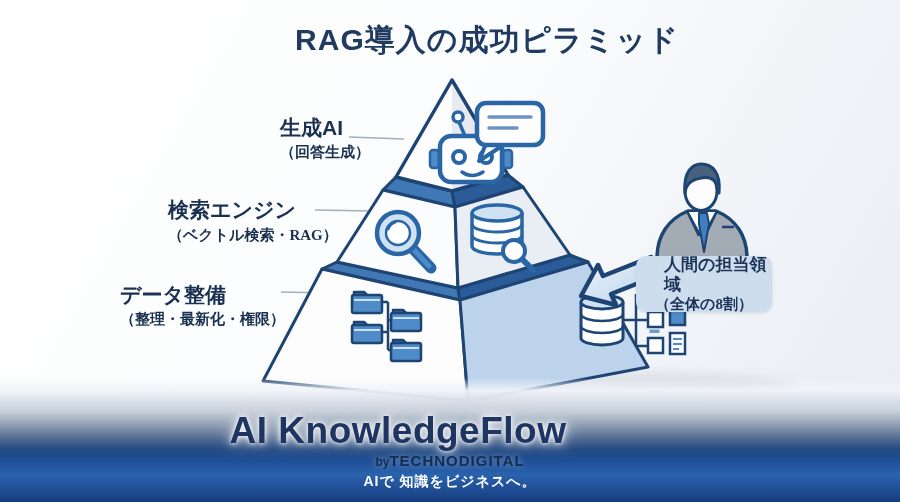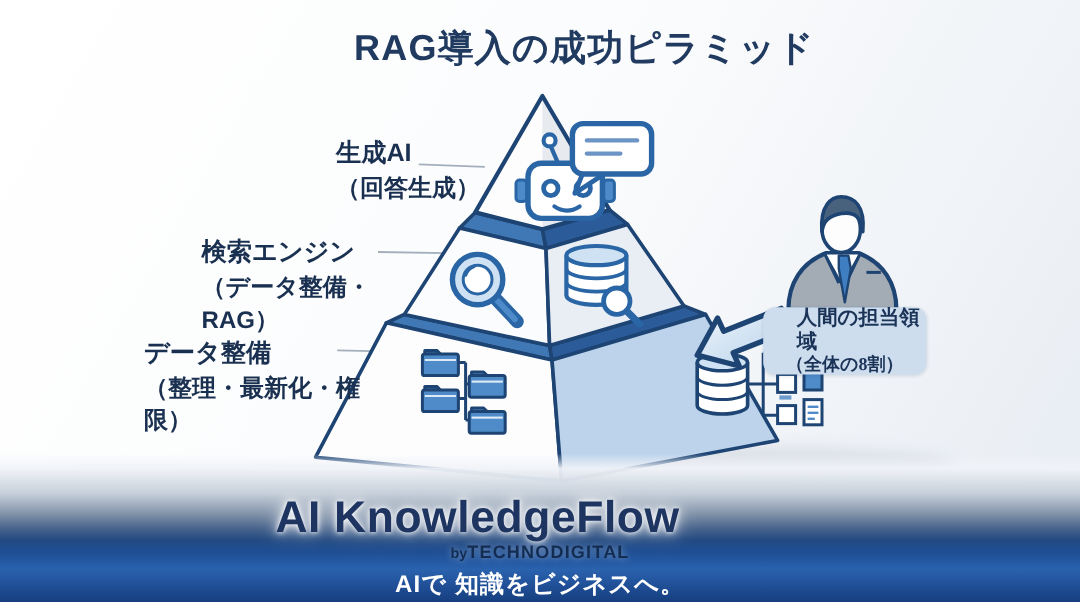--- a/index.html
+++ b/index.html
@@ -7,23 +7,23 @@
   .stage{
     position:relative;width:900px;height:502px;overflow:hidden;
     background:linear-gradient(120deg,#ffffff 0%,#fbfcfd 45%,#f0f3f7 75%,#e7ecf2 100%);
   }
   .title{
     position:absolute;top:20px;left:0;width:900px;text-align:center;
     font-size:30px;font-weight:800;color:#203a60;letter-spacing:1px;padding-left:37px;
   }
   .tier-label{position:absolute;color:#1a3050;}
   .tier-label .main{font-size:21px;font-weight:800;line-height:1.1;}
-  .tier-label .sub{font-size:20px;font-weight:700;margin-top:4px;}
+  .tier-label .sub{font-size:15px;font-weight:700;margin-top:4px;}
   .label-1{left:280px;top:116px;width:122px;}
-  .label-2{left:168px;top:199px;width:184px;}
+  .label-2{left:168px;top:199px;width:184px;font-family:Liberation Serif, serif;}
   .label-3{left:120px;top:283px;width:196px;}
   .callout{
     position:absolute;left:636px;top:256px;width:136px;height:56px;
     background:#cdddee;border-radius:10px;
     display:flex;flex-direction:column;justify-content:center;align-items:center;
     color:#1b3357;box-shadow:0 1px 3px rgba(30,60,100,.15);
   }
   .callout .c1{font-size:17px;font-weight:800;line-height:1.2;margin-left:28px;}
   .callout .c2{font-size:15px;font-weight:800;line-height:1.2;font-family:Liberation Serif, serif;}
   .banner{
@@ -46,21 +46,21 @@
     text-shadow:0 0 4px #fff,0 0 10px rgba(255,255,255,.9),0 0 18px rgba(255,255,255,.7);
   }
   .byline{
     position:absolute;top:452px;left:0;width:900px;text-align:center;
     color:#132c52;font-weight:800;font-size:15px;letter-spacing:1px;
     text-shadow:0 0 6px rgba(255,255,255,.45);
   }
   .byline .by{font-size:12px;font-weight:600;letter-spacing:0;margin-right:0;}
   .tagline{
     position:absolute;top:473px;left:0;width:900px;text-align:center;
-    color:#ffffff;font-weight:700;font-size:20px;letter-spacing:1px;
+    color:#ffffff;font-weight:700;font-size:14px;letter-spacing:1px;
   }
   svg{position:absolute;left:0;top:0;}
 </style>
 </head>
 <body>
 
 <div class="stage">
 
   <svg width="900" height="502" viewBox="0 0 900 502">
     <defs>
@@ -200,21 +200,21 @@
   </svg>
 
   <div class="title">RAG導入の成功ピラミッド</div>
 
   <div class="tier-label label-1">
     <div class="main">生成AI</div>
     <div class="sub">（回答生成）</div>
   </div>
   <div class="tier-label label-2">
     <div class="main">検索エンジン</div>
-    <div class="sub">（データ整備・RAG）</div>
+    <div class="sub">（ベクトル検索・RAG）</div>
   </div>
   <div class="tier-label label-3">
     <div class="main">データ整備</div>
     <div class="sub">（整理・最新化・権限）</div>
   </div>
 
   <div class="callout">
     <div class="c1">人間の担当領域</div>
     <div class="c2">（全体の8割）</div>
   </div>

